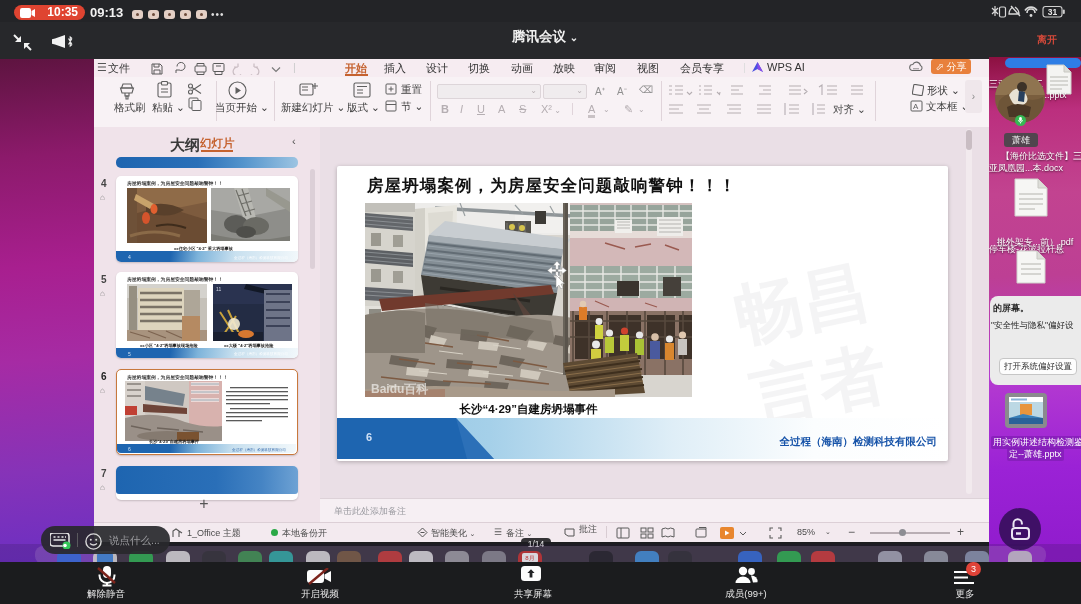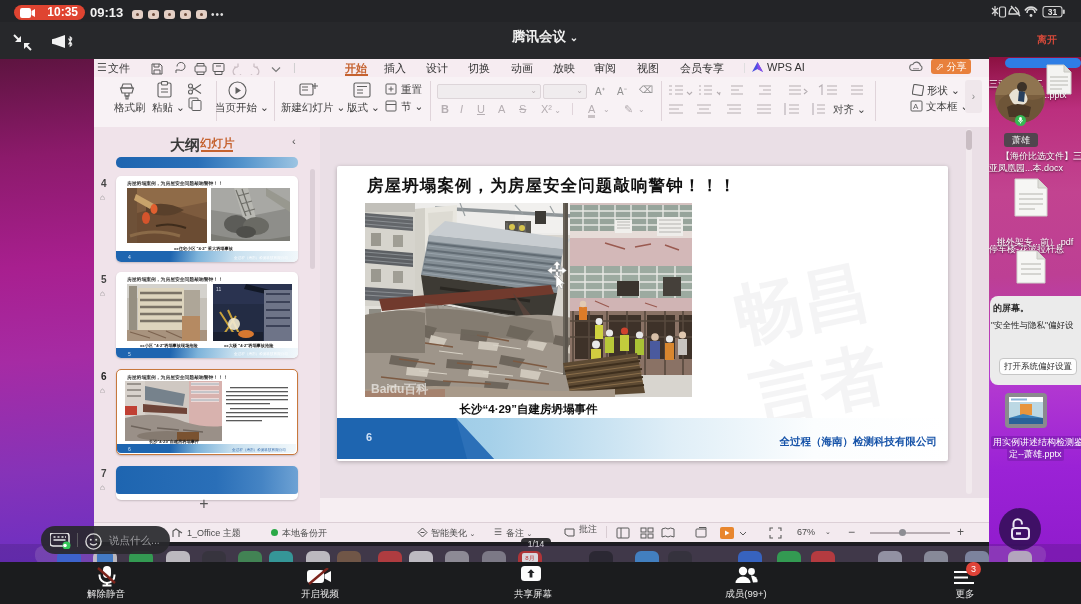--- a/index.html
+++ b/index.html
@@ -692,20 +692,23 @@
       <svg class="abs" style="left:0;top:252px" width="611" height="41" viewBox="0 0 611 41">
           <path d="M0 0 L119 0 L157 41 L0 41 Z" fill="#1e65b0"></path>
           <path d="M119 0 L157 41 L130 41 Z" fill="#3a7cc0" opacity=".5"></path>
         </svg>
       <div class="abs" style="left:29px;top:265px;font-size:11px;color:#cfe0f5;font-weight:bold;">6</div>
       <div class="abs" style="left:300px;top:269px;width:300px;text-align:right;font-size:10.5px;font-weight:bold;color:#1552a8;">全过程（海南）检测科技有限公司</div>
     </div>
     <div class="abs" style="left:646px;top:2px;width:6px;height:365px;background:#f2eaee;border-radius:3px;"></div>
     <div class="abs" style="left:646px;top:3px;width:6px;height:20px;background:#c9bdc3;border-radius:3px;"></div>
   </div>
+  <div id="notesbar" class="abs">
+      <span class="abs" style="left:14px;top:6px;">单击此处添加备注</span>
+    </div>
   <div id="statusbar" class="abs">
     <svg class="abs" style="left:78px;top:5px" width="11" height="10" viewBox="0 0 11 10">
         <path d="M1 9 V3 L4 1 L7 3 M7 9 V3 L10 5" fill="none" stroke="#555" stroke-width="1.1"></path>
       </svg>
     <span class="abs" style="left:93px;top:4px;">1_Office 主题</span>
     <div class="abs" style="left:177px;top:6px;width:7px;height:7px;border-radius:50%;background:#2aa846;"></div>
     <span class="abs" style="left:188px;top:4px;">本地备份开</span>
     <svg class="abs" style="left:323px;top:4px" width="11" height="11" viewBox="0 0 11 11">
         <path d="M5.5 1 L10 5.5 L5.5 10 L1 5.5 Z M3.5 5.5 h4" fill="none" stroke="#555" stroke-width="1"></path>
       </svg>
@@ -731,21 +734,21 @@
       </g>
       <rect x="104" y="0" width="14" height="12" rx="2" fill="#e8862e"></rect>
       <path d="M109 3.5 L113.5 6 L109 8.5 Z" fill="#fff"></path>
       <path d="M124 5 l3 3 l3 -3" stroke="#5a5a5a" fill="none"></path>
     </svg>
     <svg class="abs" style="left:675px;top:4px" width="13" height="12" viewBox="0 0 13 12">
         <g fill="none" stroke="#5a5a5a" stroke-width="1.1">
           <path d="M1 4 V1 h3 M9 1 h3 v3 M12 8 v3 h-3 M4 11 H1 V8"></path>
         </g>
       </svg>
-    <span class="abs" style="left:703px;top:4px;">67%</span>
+    <span class="abs" style="left:703px;top:4px;">85%</span>
     <span class="abs" style="left:731px;top:5px;font-size:7px;">⌄</span>
     <span class="abs" style="left:754px;top:2px;font-size:12px;color:#555;">−</span>
     <div class="abs" style="left:776px;top:9px;width:80px;height:1.5px;background:#b9aeb4;"></div>
     <div class="abs" style="left:805px;top:6px;width:7px;height:7px;border-radius:50%;background:#8d8d93;"></div>
     <span class="abs" style="left:863px;top:2px;font-size:12px;color:#555;">+</span>
   </div>
 </div>
 <div id="dock" class="abs">
   <div style="position:absolute;left:35px;top:2px;width:1011px;height:18px;background:rgba(225,190,235,.22);border-radius:8px;"></div>
   <div class="dk" style="left:57px;background:#3a7bf0;"></div>

